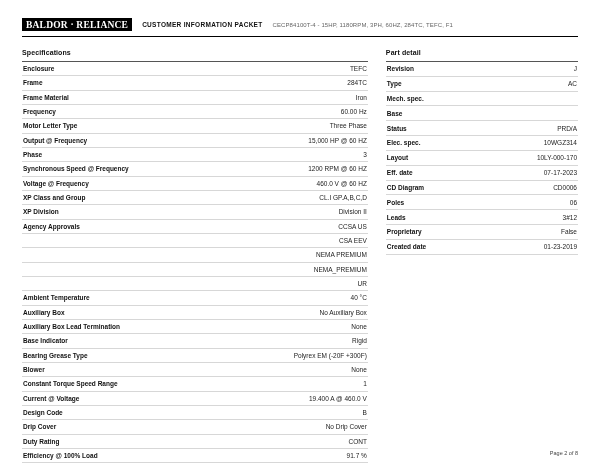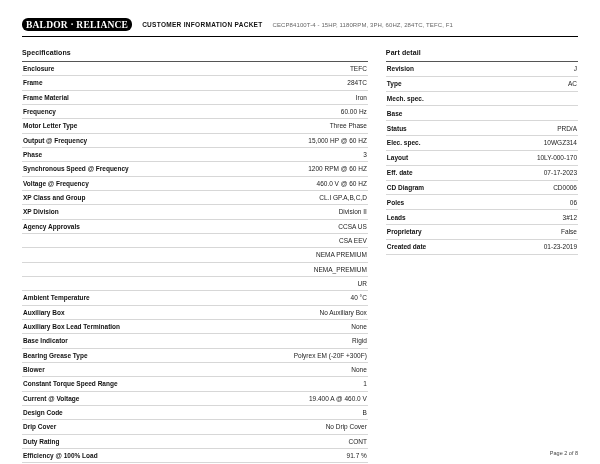--- a/index.html
+++ b/index.html
@@ -32,21 +32,20 @@
   .brand {
     font-family: "Liberation Serif", serif;
     font-weight: bold;
     font-size: 9.5px;
     letter-spacing: 0.2px;
     color: #000;
     background: #000;
     color: #fff;
     padding: 1.5px 4px 1.5px 4px;
     white-space: nowrap;
-    border-radius: 6px;
   }
   .doc-title {
     font-size: 6.5px;
     font-weight: bold;
     letter-spacing: 0.3px;
     color: #111;
     white-space: nowrap;
   }
   .doc-subtitle {
     font-size: 6px;

